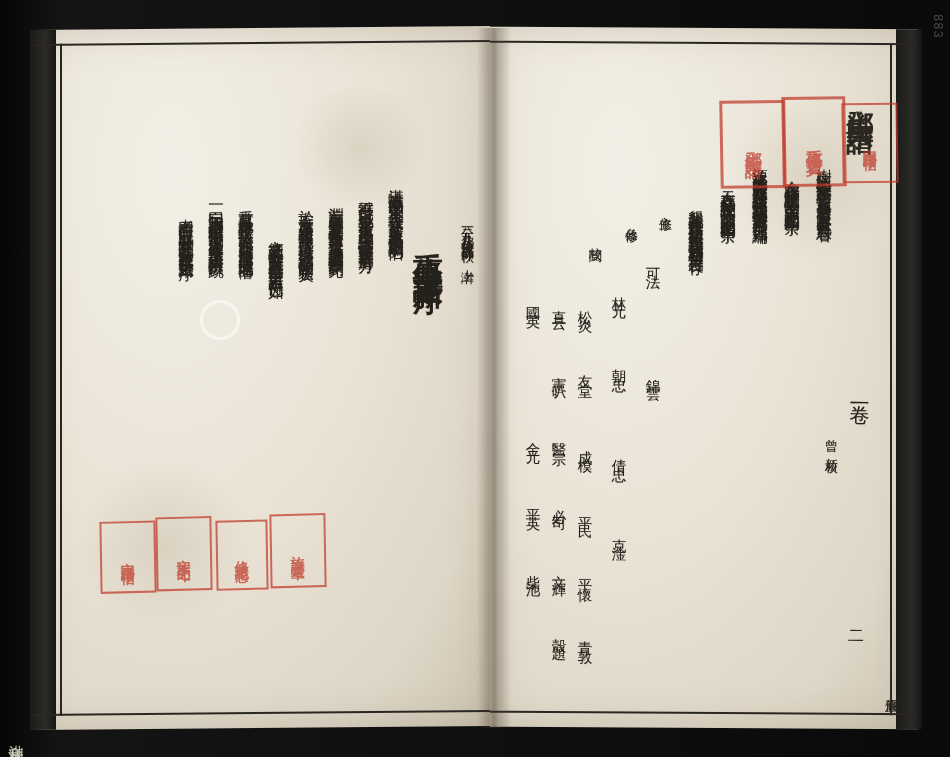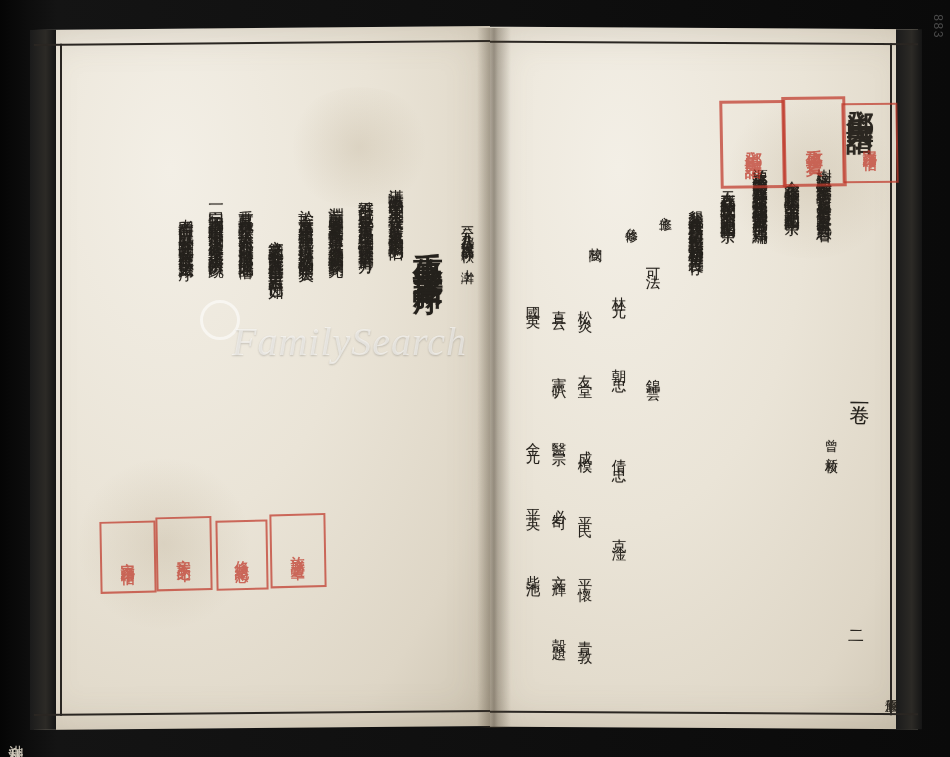--- a/index.html
+++ b/index.html
@@ -276,14 +276,13 @@
       <div class="vcol name-col" style="right:378px; top:268px;">國英</div>
       <div class="vcol name-col" style="right:378px; top:404px;">金元</div>
       <div class="vcol name-col" style="right:378px; top:470px;">平英</div>
       <div class="vcol name-col" style="right:378px; top:536px;">柴池</div>
     </div>
 
     <div class="gutter"></div>
   </div>
 
   <div class="wm-tree"></div>
-  <div class="watermark">FamilySearch</div>
 </div>
 
 </body></html>

